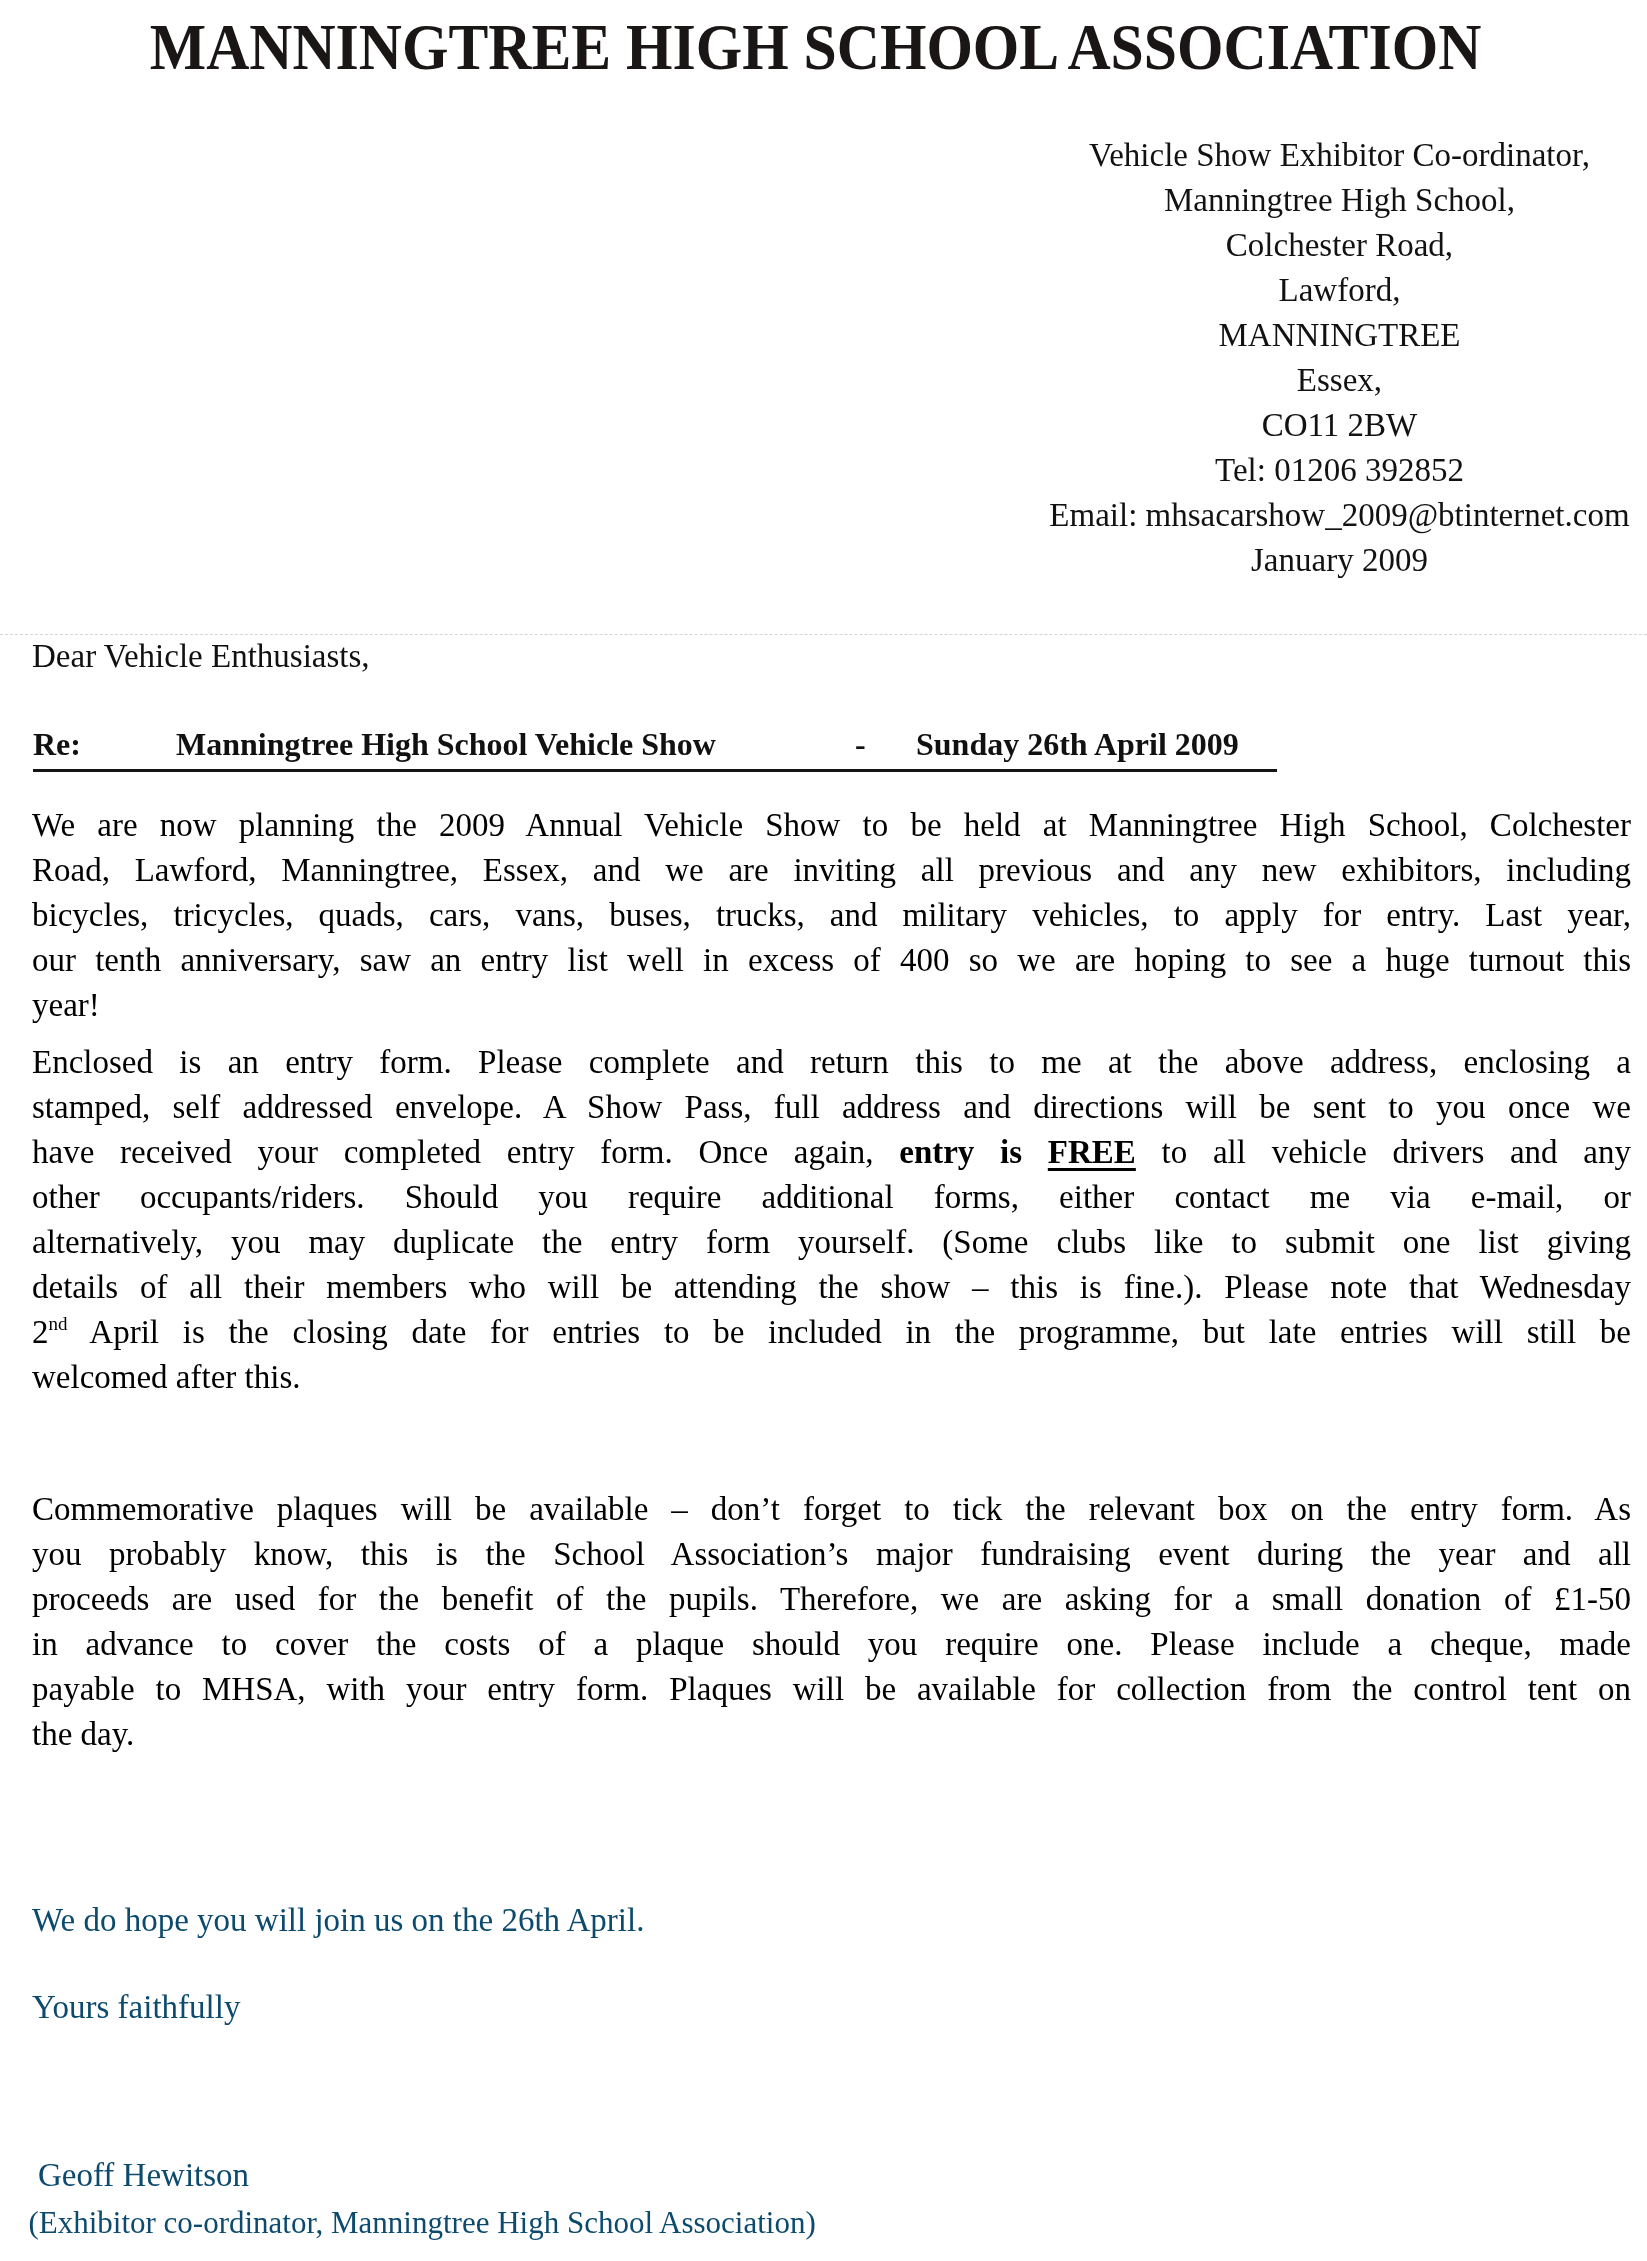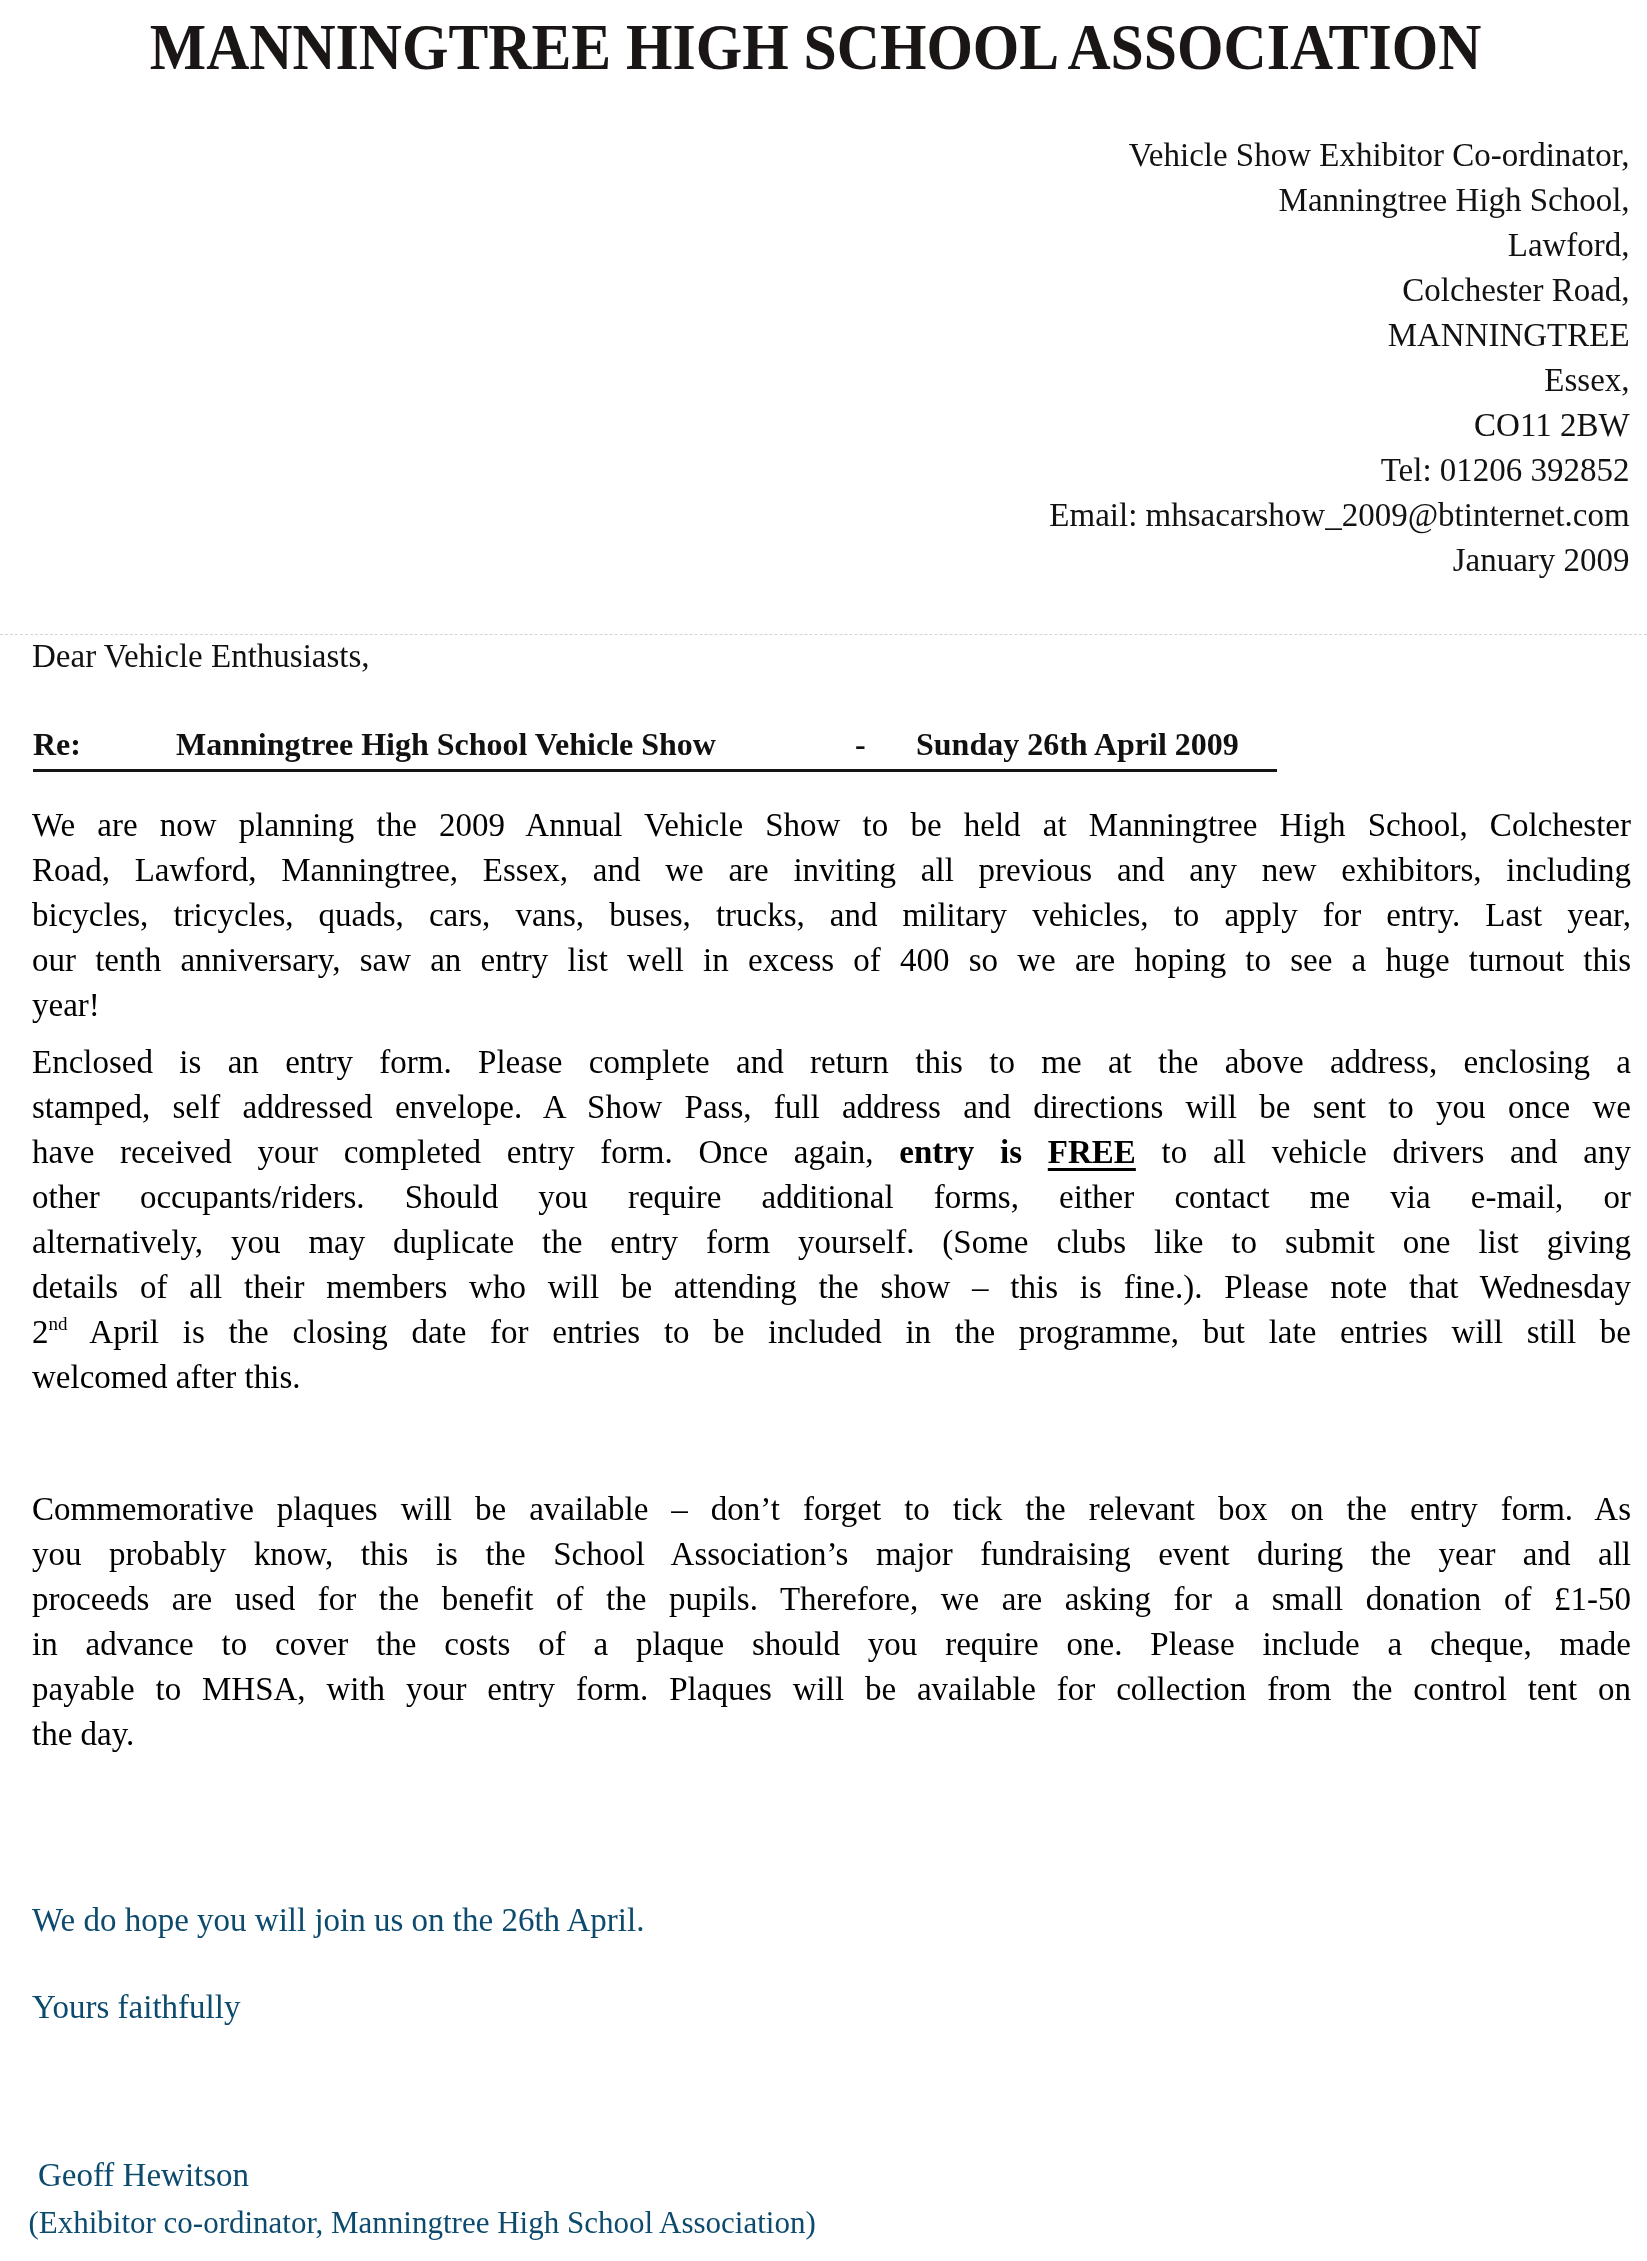--- a/index.html
+++ b/index.html
@@ -44,20 +44,21 @@
     right: 17.4px;
     top: 133px;
     text-align: right;
     font-size: 33px;
     line-height: 45px;
     color: #121212;
   }
   .address .line {
     display: block;
     white-space: nowrap;
+    text-align: center;
   }
   .divider {
     position: absolute;
     left: 0;
     top: 634px;
     width: 1647px;
     height: 0;
     border-top: 1.6px dashed #d4d4d4;
   }
   .salutation {
@@ -147,22 +148,22 @@
 </head>
 <body>
 
 <div class="page">
 
   <div class="title">MANNINGTREE HIGH SCHOOL ASSOCIATION</div>
 
   <div class="address">
     <span class="line">Vehicle Show Exhibitor Co-ordinator,</span>
     <span class="line">Manningtree High School,</span>
+    <span class="line">Colchester Road,</span>
     <span class="line">Lawford,</span>
-    <span class="line">Colchester Road,</span>
     <span class="line">MANNINGTREE</span>
     <span class="line">Essex,</span>
     <span class="line">CO11 2BW</span>
     <span class="line">Tel: 01206 392852</span>
     <span class="line">Email:  mhsacarshow_2009@btinternet.com</span>
     <span class="line">January 2009</span>
   </div>
 
   <div class="divider"></div>
 

